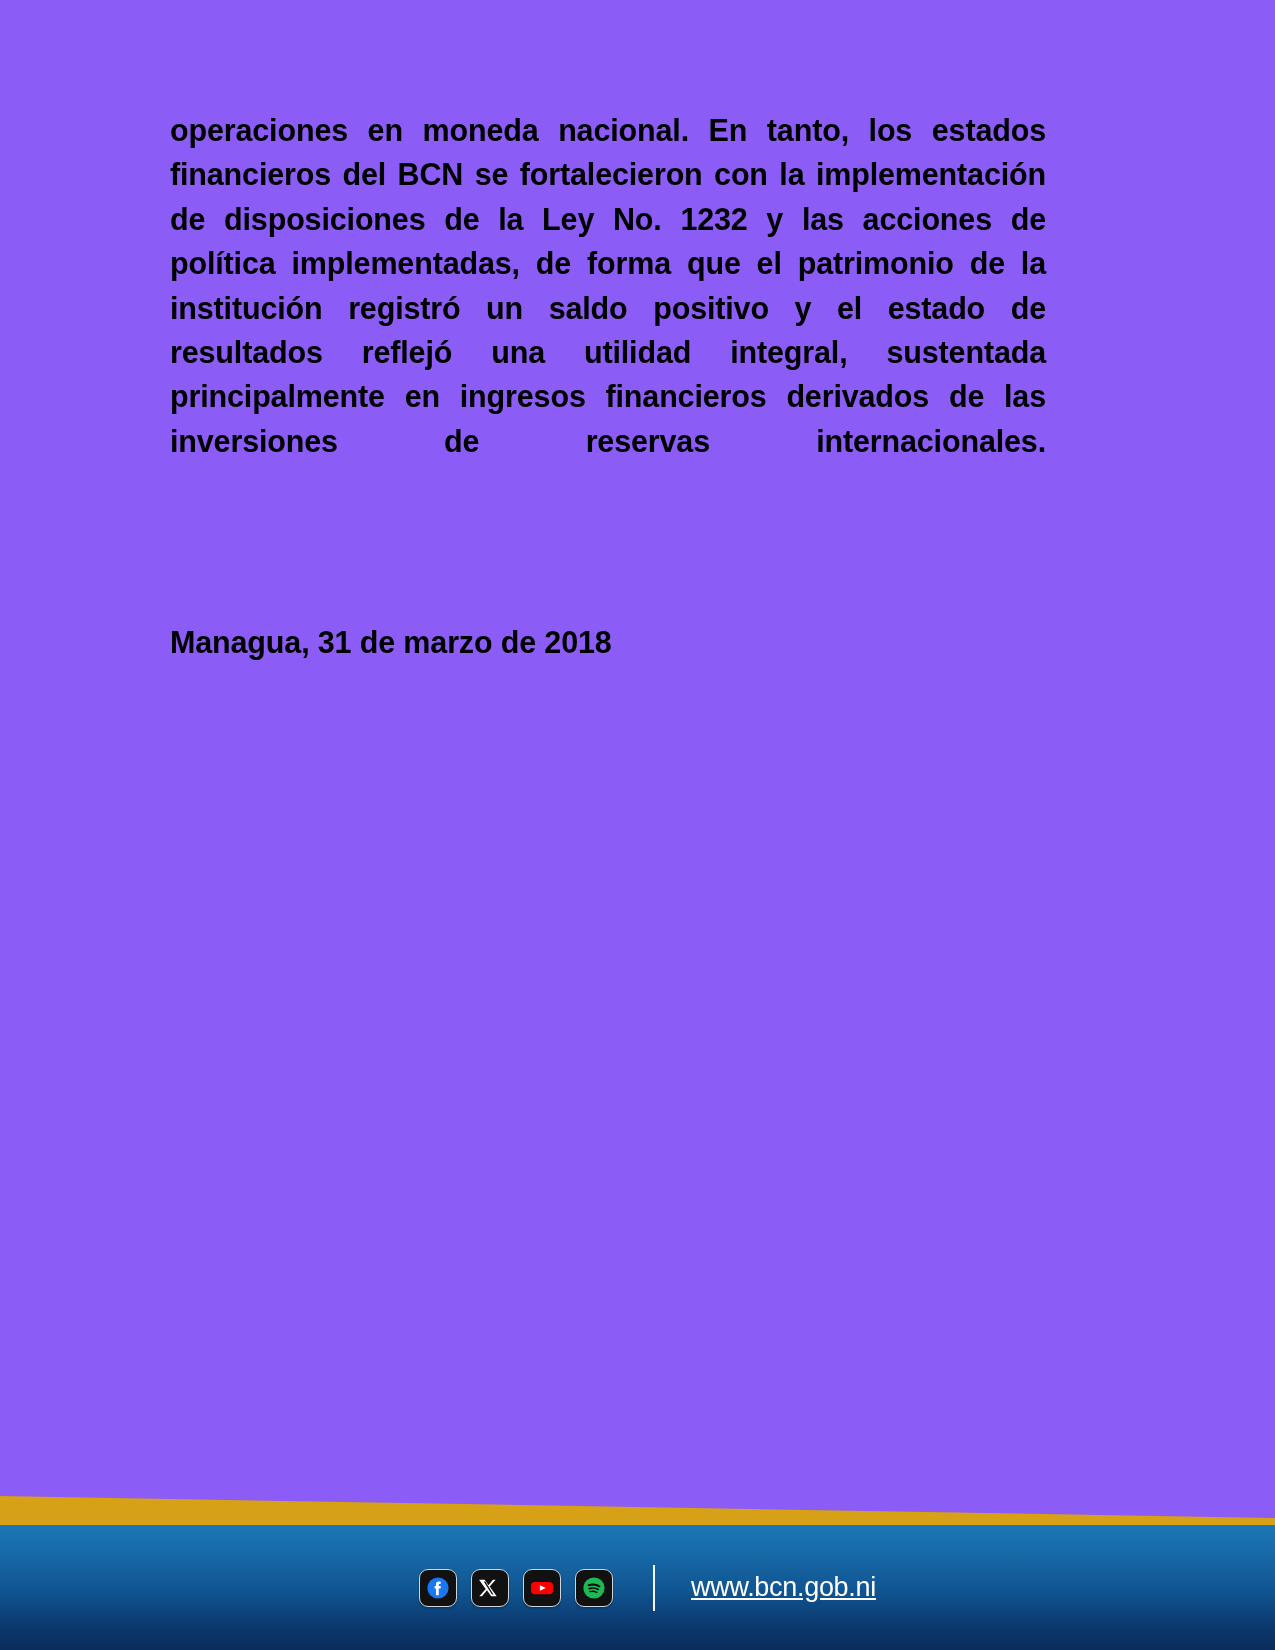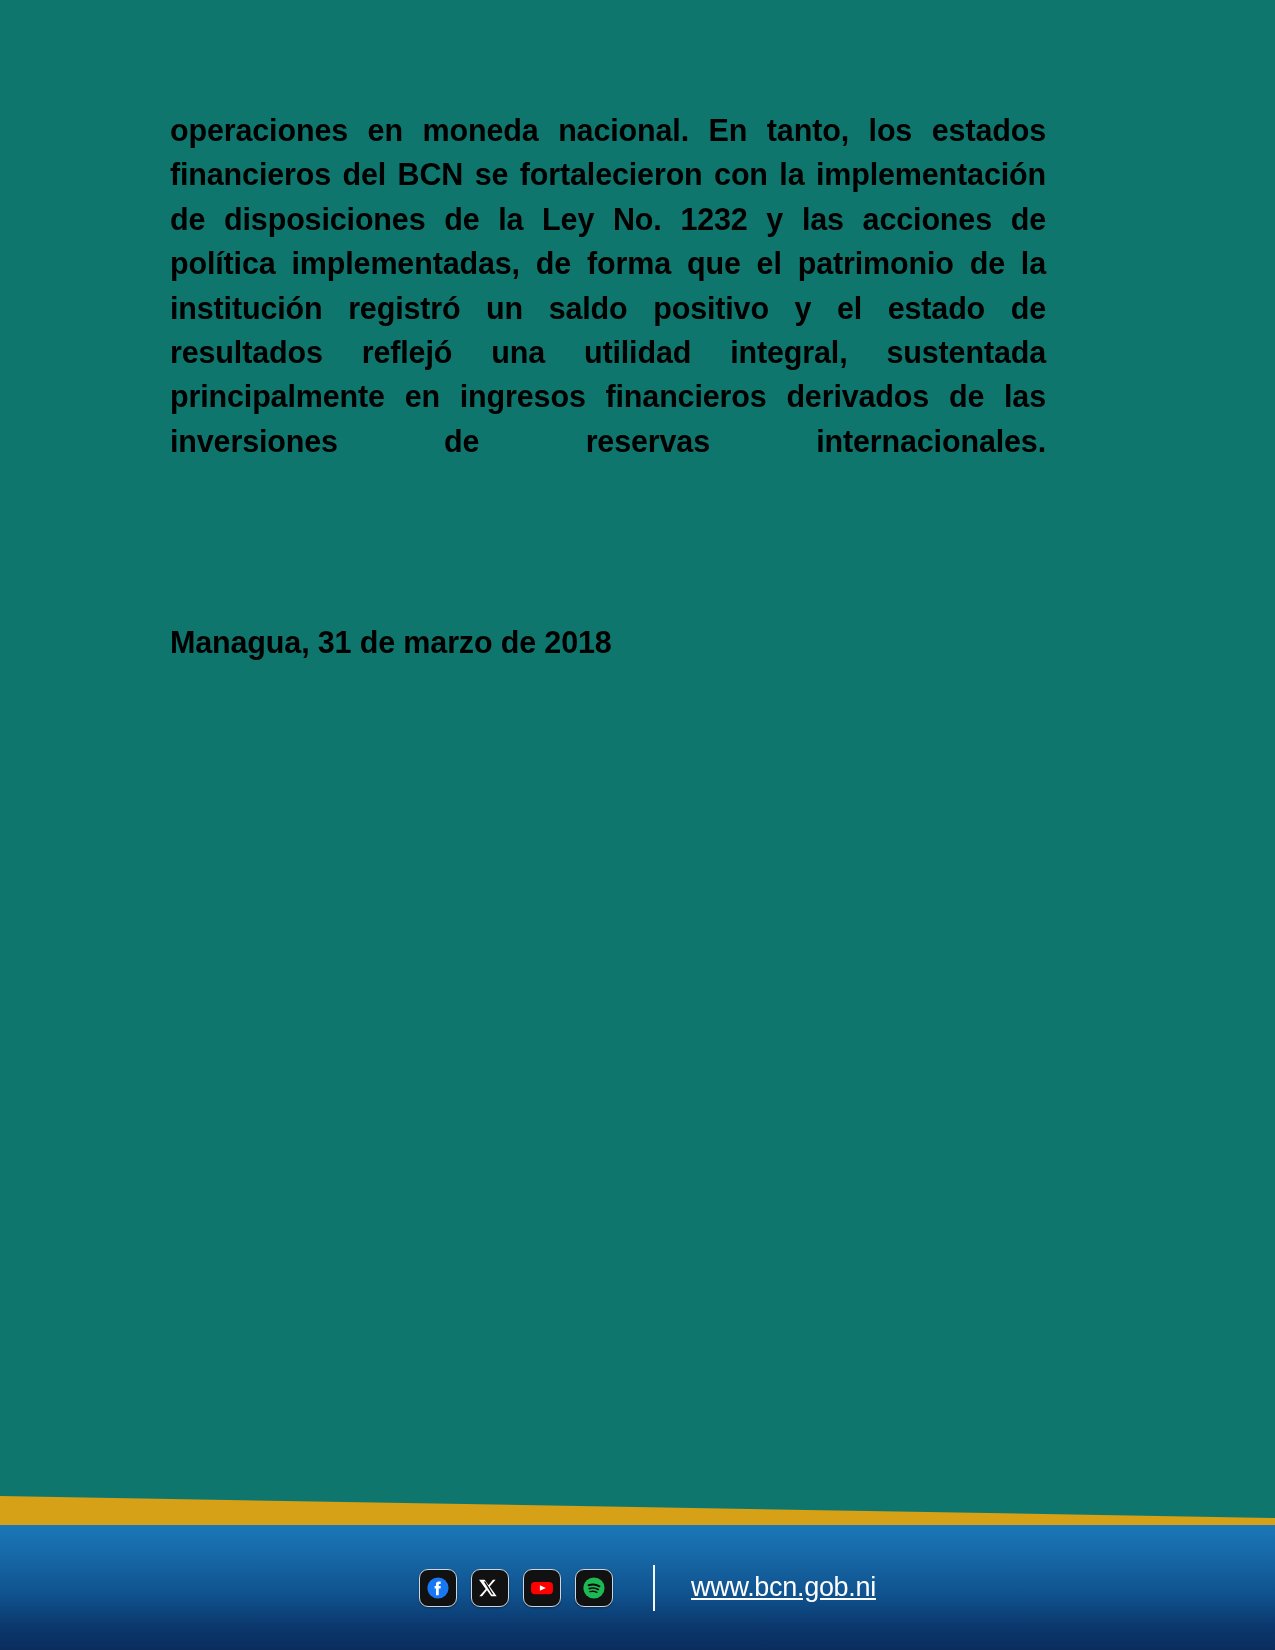--- a/index.html
+++ b/index.html
@@ -8,21 +8,21 @@
     padding: 0;
     background: #ffffff;
   }
   body {
     font-family: "Liberation Sans", sans-serif;
   }
   .page {
     position: relative;
     width: 1275px;
     height: 1650px;
-    background: #0f766e;
+    background: #8b5cf6;
     overflow: hidden;
     margin: 0 auto;
   }
 
   
   .content {
     position: absolute;
     left: 170px;
     top: 108px;
     width: 876px;

